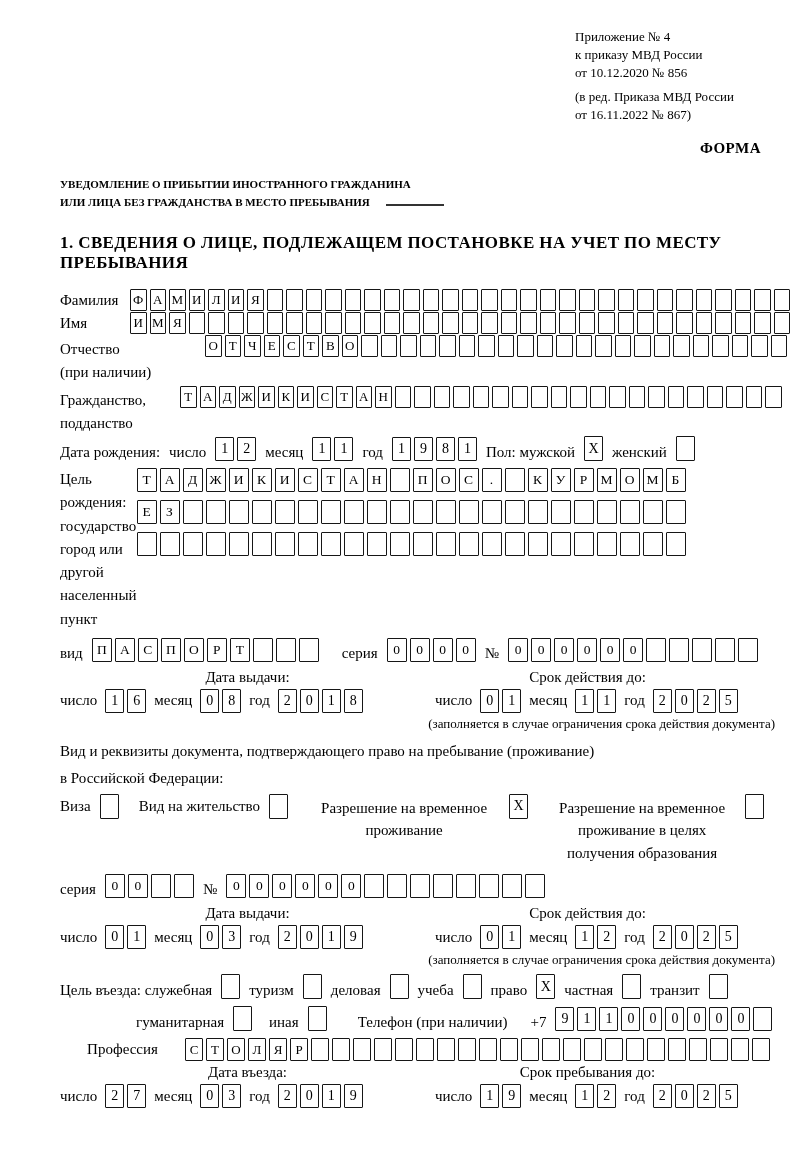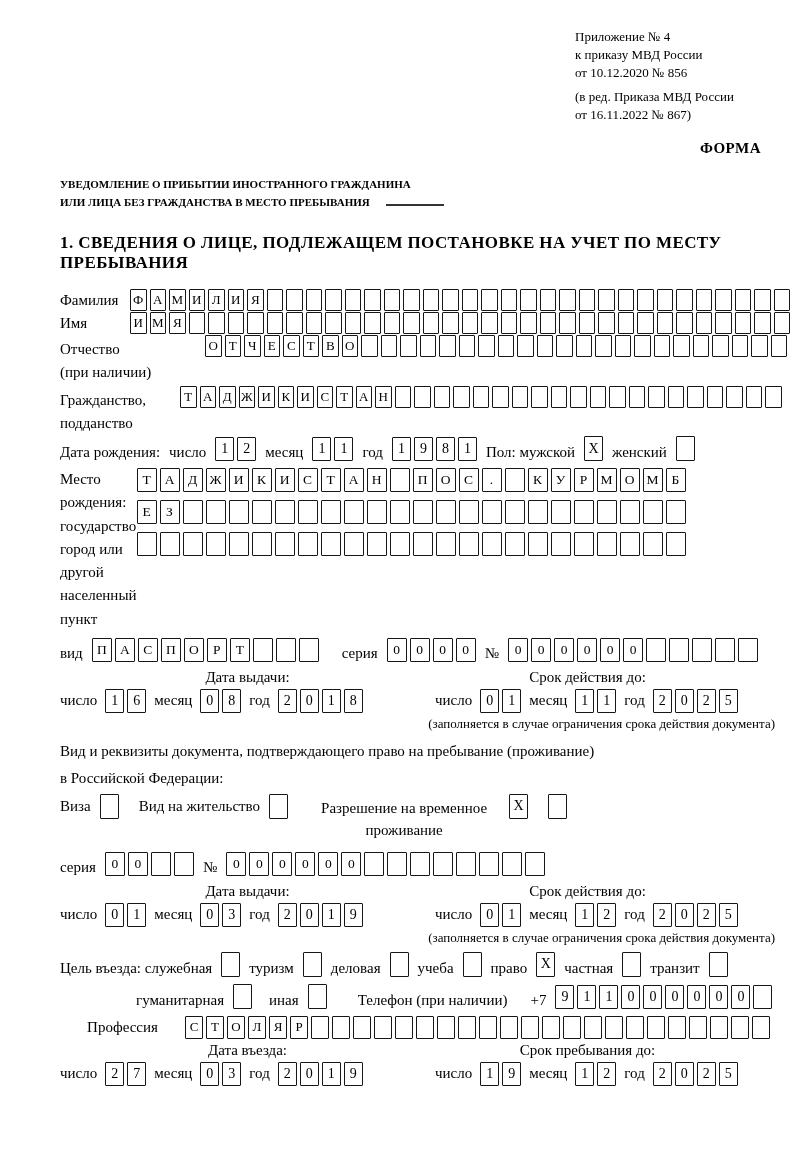--- a/index.html
+++ b/index.html
@@ -264,21 +264,21 @@
         <span class="dcell">1</span>
       </span>
     <span class="t">Пол: мужской</span>
     <span class="cbox">X</span>
     <span class="t">женский</span>
     <span class="cbox"></span>
   </div>
 
   <div class="block2">
     <div class="labels w145">
-      <div>Место рождения:</div>
+      <div>Цель рождения:</div>
       <div>государство</div>
       <div>город или другой</div>
       <div>населенный пункт</div>
     </div>
     <div class="stack">
       <div class="cells">
           <span class="wcell">Т</span>
           <span class="wcell">А</span>
           <span class="wcell">Д</span>
           <span class="wcell">Ж</span>
@@ -452,20 +452,21 @@
     </span>
     <span class="opt">
       <span class="olabel" style="padding-top:4px;">Вид на жительство</span>
       <span class="cbox"></span>
     </span>
     <span class="opt">
       <span class="olabel wrap">Разрешение на временное проживание</span>
       <span class="cbox">X</span>
     </span>
     <span class="opt">
+      <span class="olabel wrap2">Разрешение на временное проживание в целях получения образования</span>
       <span class="cbox"></span>
     </span>
   </div>
 
   <div class="inline-row">
     <span class="t">серия</span>
     <span class="cells">
         <span class="wcell">0</span>
         <span class="wcell">0</span>
         <span class="wcell"></span>

